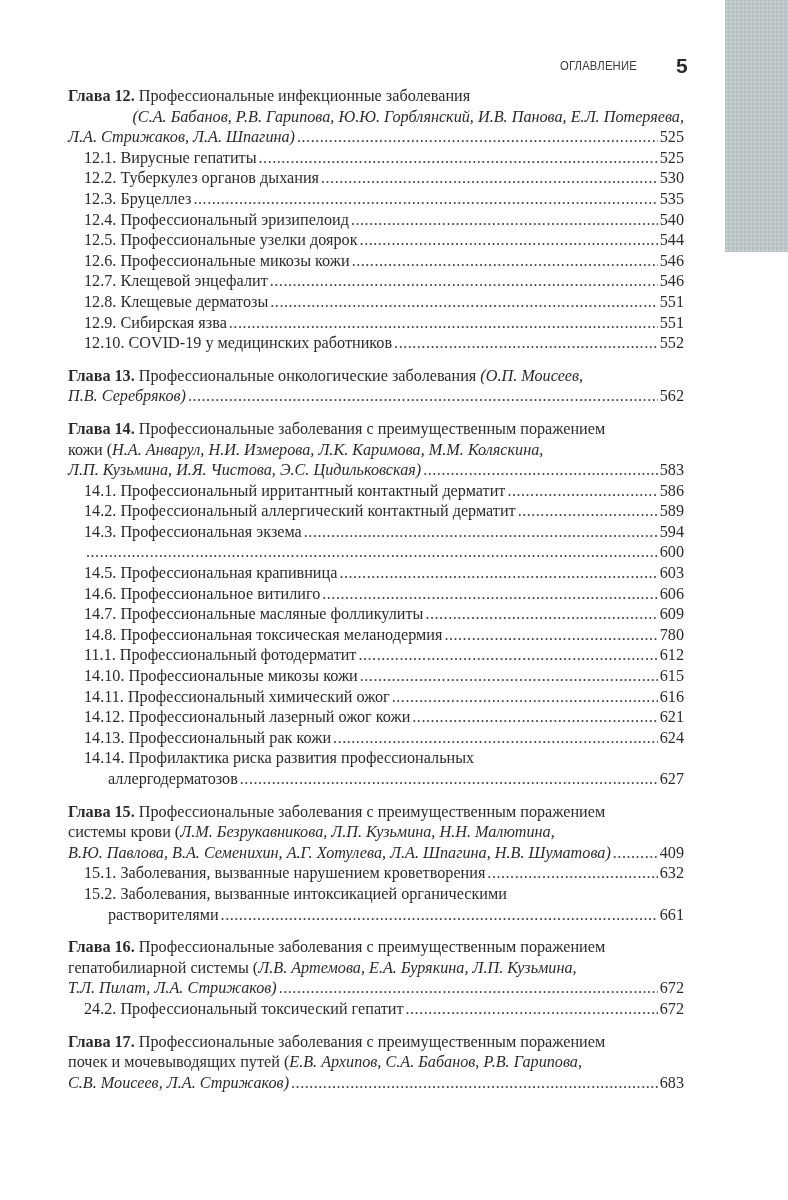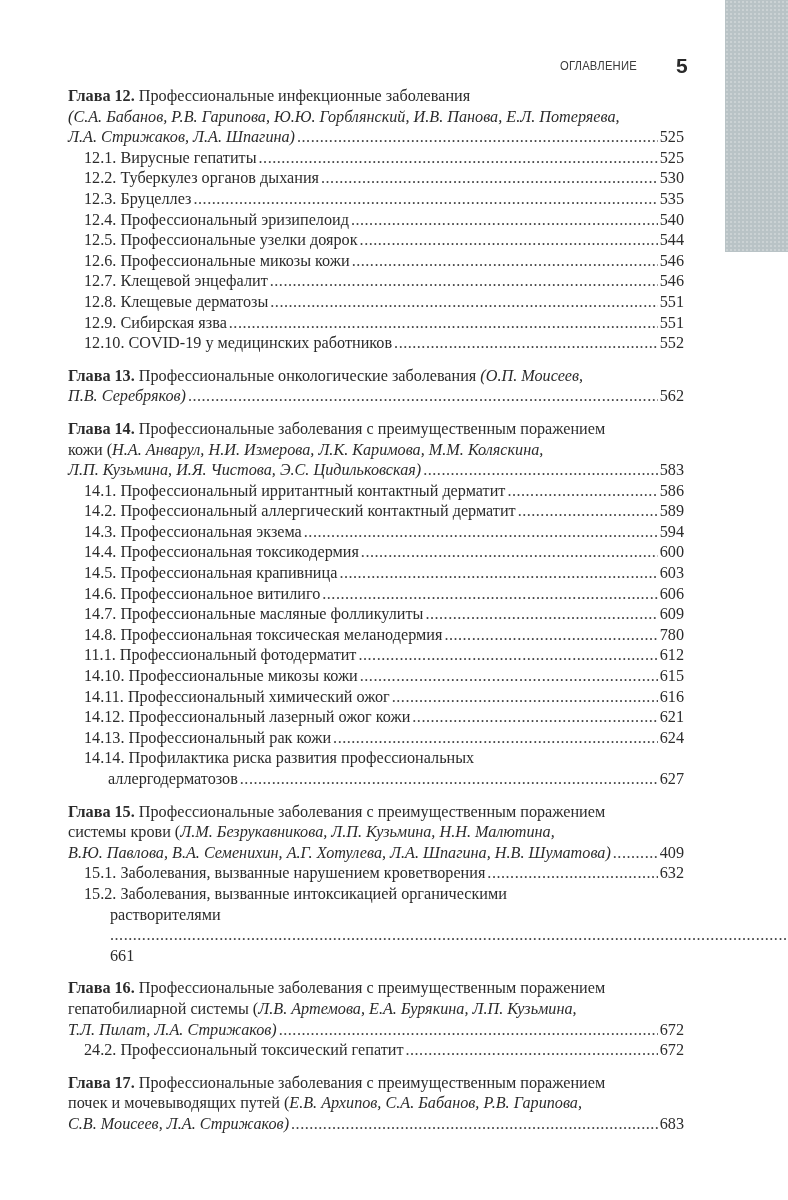--- a/index.html
+++ b/index.html
@@ -23,21 +23,21 @@
     }
     .running-head .num {
       position: absolute; left: 672px; top: -3px;
       font-family: "Liberation Sans", "DejaVu Sans", sans-serif; font-size: 21px; font-weight: bold; color: #2a2a2a;
     }
     .toc {
       position: absolute; left: 48px; top: 86px; width: 636px;
       font-size: 16.2px; line-height: 20.6px;
     }
     .chapter { margin-bottom: 6px; margin-left: 20px; }
-    .authors { font-style: italic; }
+    .authors { font-style: italic; text-align: right; }
     .line { display: flex; align-items: baseline; }
     .line .txt { white-space: nowrap; flex: 0 0 auto; }
     .line .dots {
       flex: 1 1 auto; overflow: hidden; white-space: nowrap; margin: 0 2px; color: #444;
       letter-spacing: 0.5px;
     }
     .line .dots::before {
       content: "..............................................................................................................................................................................................................";
     }
     .line .pg { flex: 0 0 auto; text-align: right; }
@@ -148,21 +148,20 @@
           <span class="txt"><span>14.2.</span> <span>Профессиональный аллергический контактный дерматит</span></span>
           <span class="dots"></span>
           <span class="pg">589</span>
         </div>
       <div class="line">
           <span class="txt"><span>14.3.</span> <span>Профессиональная экзема</span></span>
           <span class="dots"></span>
           <span class="pg">594</span>
         </div>
       <div class="line">
-          <span class="txt"><span>14.4.</span> <span>Профессиональная токсикодермия</span></span>
           <span class="dots"></span>
           <span class="pg">600</span>
         </div>
       <div class="line">
           <span class="txt"><span>14.5.</span> <span>Профессиональная крапивница</span></span>
           <span class="dots"></span>
           <span class="pg">603</span>
         </div>
       <div class="line">
           <span class="txt"><span>14.6.</span> <span>Профессиональное витилиго</span></span>
@@ -225,21 +224,21 @@
       <span class="pg">409</span>
     </div>
     <div class="sub">
       <div class="line">
           <span class="txt"><span>15.1.</span> <span>Заболевания, вызванные нарушением кроветворения</span></span>
           <span class="dots"></span>
           <span class="pg">632</span>
         </div>
       <div>
         <div class="wrap-line"><span>15.2.</span> <span>Заболевания, вызванные интоксикацией органическими</span></div>
-        <div class="line" style="padding-left:24px;flex-direction:column;">
+        <div class="line" style="padding-left:24px;">
             <span class="txt">растворителями</span>
             <span class="dots"></span>
             <span class="pg">661</span>
           </div>
       </div>
     </div>
   </div>
   <div class="gap"></div>
 
   <div class="chapter">

